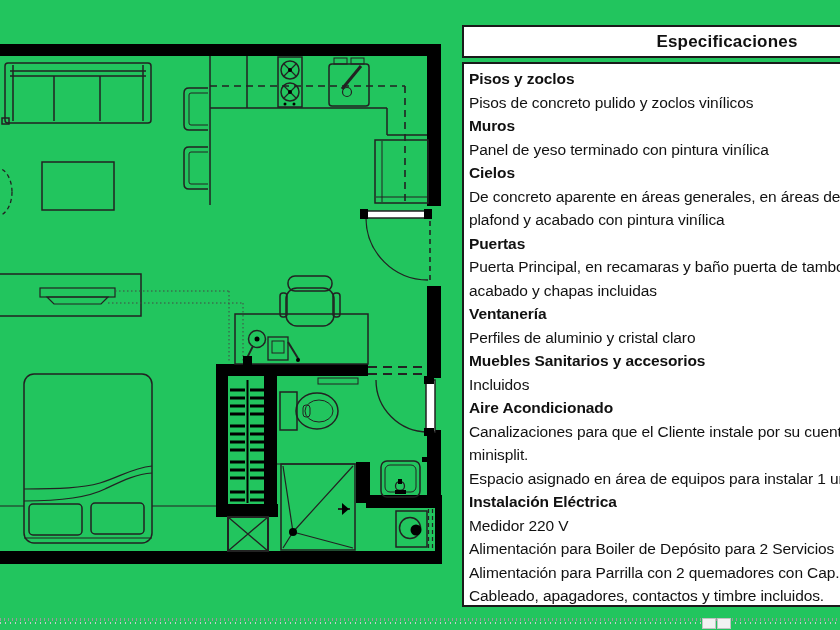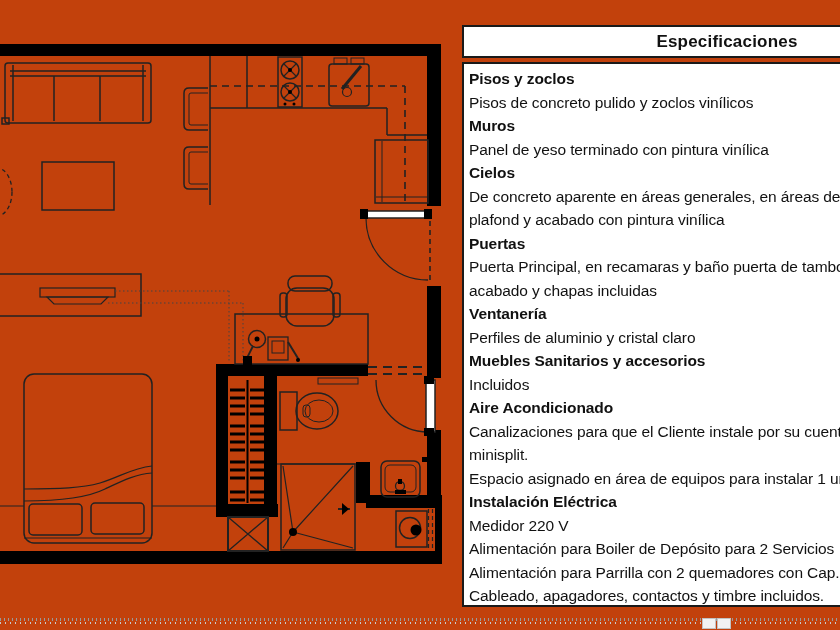--- a/index.html
+++ b/index.html
@@ -1,16 +1,16 @@
 <!DOCTYPE html>
 <html><head>
 <meta charset="utf-8">
 <style>
   html,body{margin:0;padding:0;background:#fff;}
-  #screen{position:relative;width:840px;height:630px;background:#c2410c;overflow:hidden;
+  #screen{position:relative;width:840px;height:630px;background:#22c55e;overflow:hidden;
           font-family:"Liberation Sans",sans-serif;color:#111;}
   
   #plan{position:absolute;left:0;top:0;}
   
   .spec-title-box{position:absolute;left:462px;top:25px;width:526px;height:29px;
       border:2px solid #1a1a1a;background:#fff;display:flex;align-items:center;justify-content:center;}
   .spec-title{font-size:17px;font-weight:bold;letter-spacing:.2px;}
   .spec-body{position:absolute;left:462px;top:62px;width:526px;height:545px;
       border:2px solid #1a1a1a;background:#fff;padding:3px 0 0 5px;box-sizing:border-box;
       overflow:hidden;}

